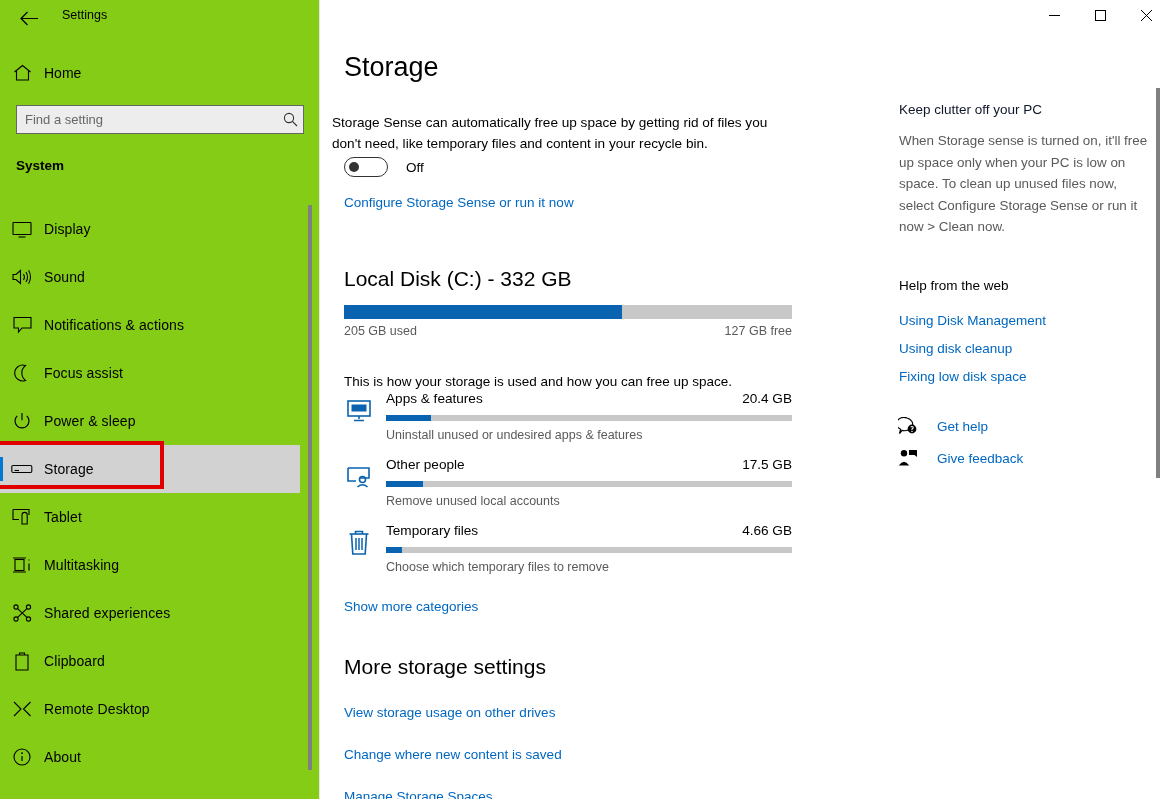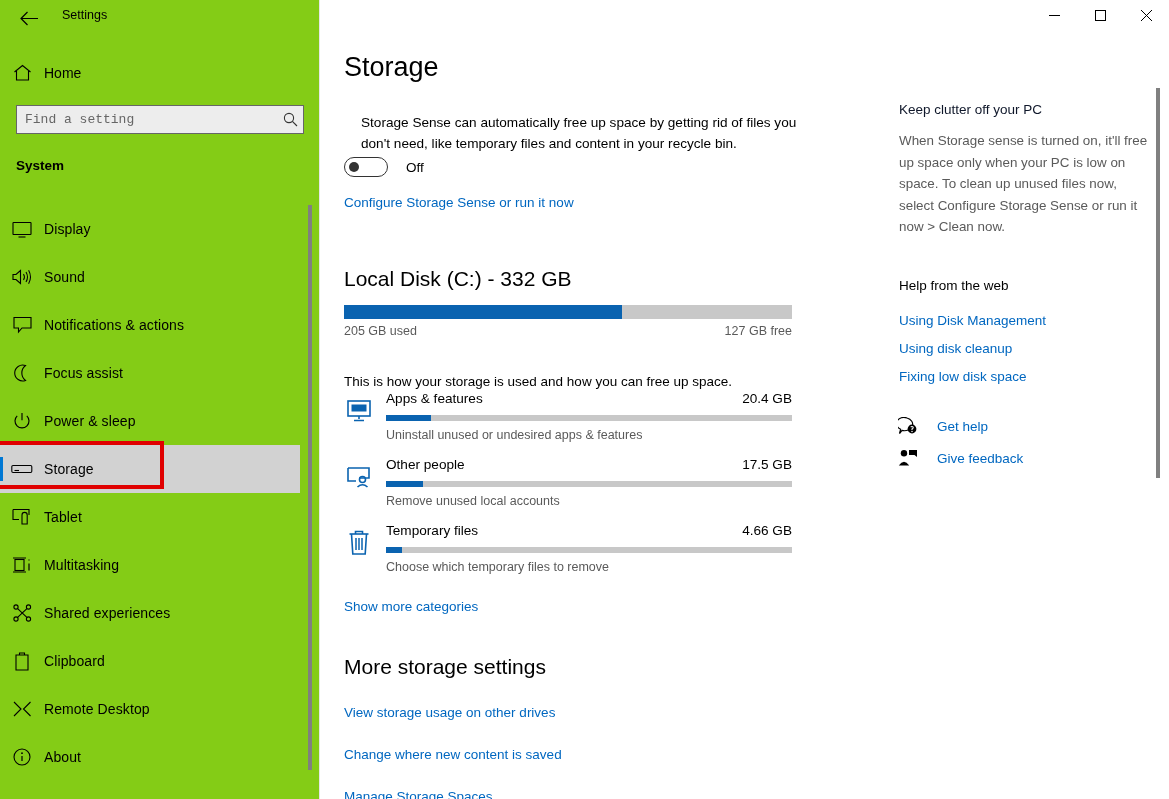--- a/index.html
+++ b/index.html
@@ -46,21 +46,21 @@
   .home-row .ico { width: 44px; display: flex; justify-content: center; align-items:center; }
   .home-row .lbl { font-size: 14px; color: #000; }
 
   .searchbox {
     position: absolute; left: 16px; top: 105px; width: 288px; height: 29px;
     background: #ededed; border: 1px solid #666;
     display: flex; align-items: center; cursor: text;
   }
   .searchbox input {
     flex: 1; border: none; outline: none; background: transparent;
-    font-family: Liberation Mono, monospace; font-size: 13px;
+    font-family: Liberation Sans, sans-serif; font-size: 13px;
     color: #333; padding: 0 8px;
   }
   .searchbox input::placeholder { color: #666; }
   .search-ico { width: 26px; display: flex; justify-content: center; }
 
   .group-title {
     position: absolute; left: 16px; top: 158px;
     font-size: 13.5px; font-weight: bold; color: #000;
   }
 
@@ -97,21 +97,21 @@
   
   .content {
     flex: 1; position: relative; background: #fff;
     height: 799px; overflow: hidden;
   }
   .page-title {
     position: absolute; left: 24px; top: 52px;
     font-size: 27px; font-weight: 300; color: #000;
   }
   .sense-desc {
-    position: absolute; left: 41px; top: 112px; width: 452px;
+    position: absolute; left: 12px; top: 112px; width: 452px;
     font-size: 13.6px; line-height: 21px; color: #000;
   }
   .toggle-row {
     position: absolute; left: 24px; top: 157px;
     display: flex; align-items: center; gap: 18px;
   }
   .toggle {
     width: 44px; height: 20px; border: 1.6px solid #333;
     border-radius: 10px; background: #fff; position: relative; cursor: pointer;
   }

